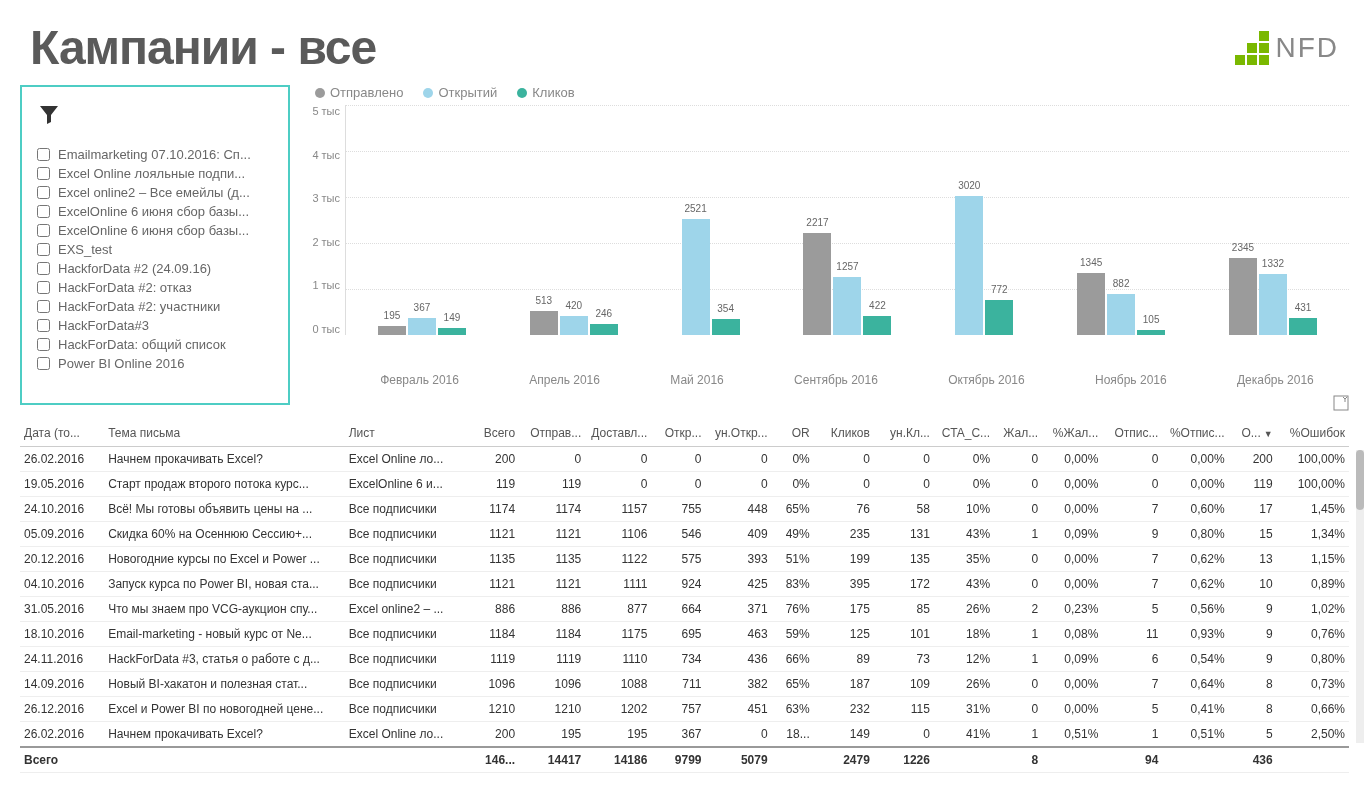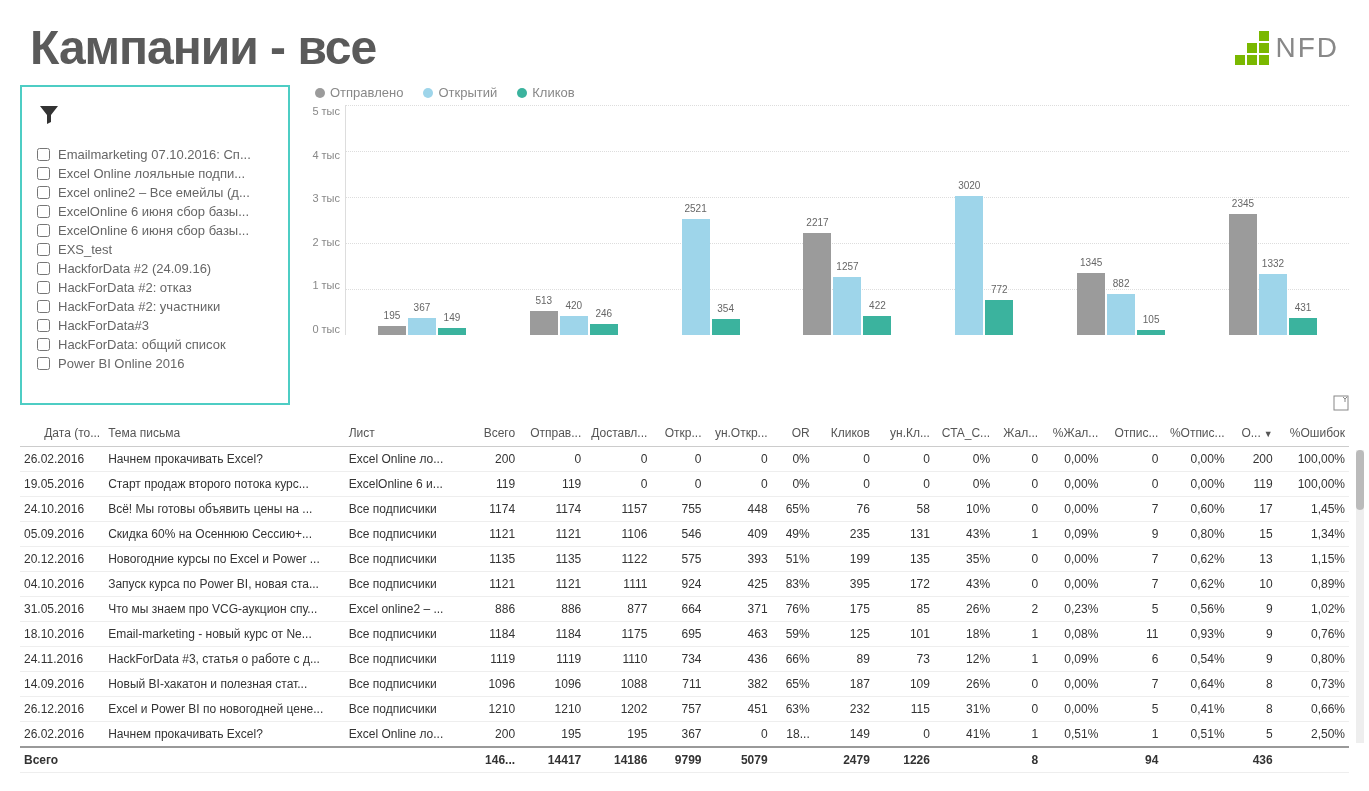--- a/index.html
+++ b/index.html
@@ -200,44 +200,53 @@
               <div class="bar-label">1345</div>
             </div>
             <div class="bar" style="height: 40.572px; background: rgb(158, 213, 234);">
               <div class="bar-label">882</div>
             </div>
             <div class="bar" style="height: 4.83px; background: rgb(59, 179, 158);">
               <div class="bar-label">105</div>
             </div>
           </div>
           <div class="month-group">
-            <div class="bar" style="height: 121px; background: rgb(155, 155, 155); padding-left: 13px;">
+            <div class="bar" style="height: 77px; background: rgb(155, 155, 155); padding-left: 13px;">
               <div class="bar-label">2345</div>
             </div>
             <div class="bar" style="height: 61.272px; background: rgb(158, 213, 234);">
               <div class="bar-label">1332</div>
             </div>
             <div class="bar" style="height: 17px; background: rgb(59, 179, 158);">
               <div class="bar-label">431</div>
             </div>
           </div>
         </div>
     </div>
+    <div class="x-labels" id="x-labels">
+        <div>Февраль 2016</div>
+        <div>Апрель 2016</div>
+        <div>Май 2016</div>
+        <div>Сентябрь 2016</div>
+        <div>Октябрь 2016</div>
+        <div>Ноябрь 2016</div>
+        <div>Декабрь 2016</div>
+      </div>
   </div>
 </div>
 
 <div class="table-wrapper">
   <svg class="options-icon" width="16" height="16" viewBox="0 0 16 16">
       <rect x="1" y="1" width="14" height="14" fill="none" stroke="#888"></rect>
       <path d="M12 4 L14 2 M12 4 L10 2 M12 4 L12 7" stroke="#888" fill="none"></path>
     </svg>
   <table>
     <thead>
         <tr id="thead-row">
-          <th style="width: 70px; max-width: 70px; text-align: right;">Дата (то...</th>
+          <th style="width: 70px; max-width: 70px;">Дата (то...</th>
           <th style="width: 200px; max-width: 200px;">Тема письма</th>
           <th style="width: 100px; max-width: 100px;">Лист</th>
           <th class="num" style="width: 45px; max-width: 45px;">Всего</th>
           <th class="num" style="width: 55px; max-width: 55px;">Отправ...</th>
           <th class="num" style="width: 55px; max-width: 55px;">Доставл...</th>
           <th class="num" style="width: 45px; max-width: 45px;">Откр...</th>
           <th class="num" style="width: 55px; max-width: 55px;">ун.Откр...</th>
           <th class="num" style="width: 35px; max-width: 35px;">OR</th>
           <th class="num" style="width: 50px; max-width: 50px;">Кликов</th>
           <th class="num" style="width: 50px; max-width: 50px;">ун.Кл...</th>

